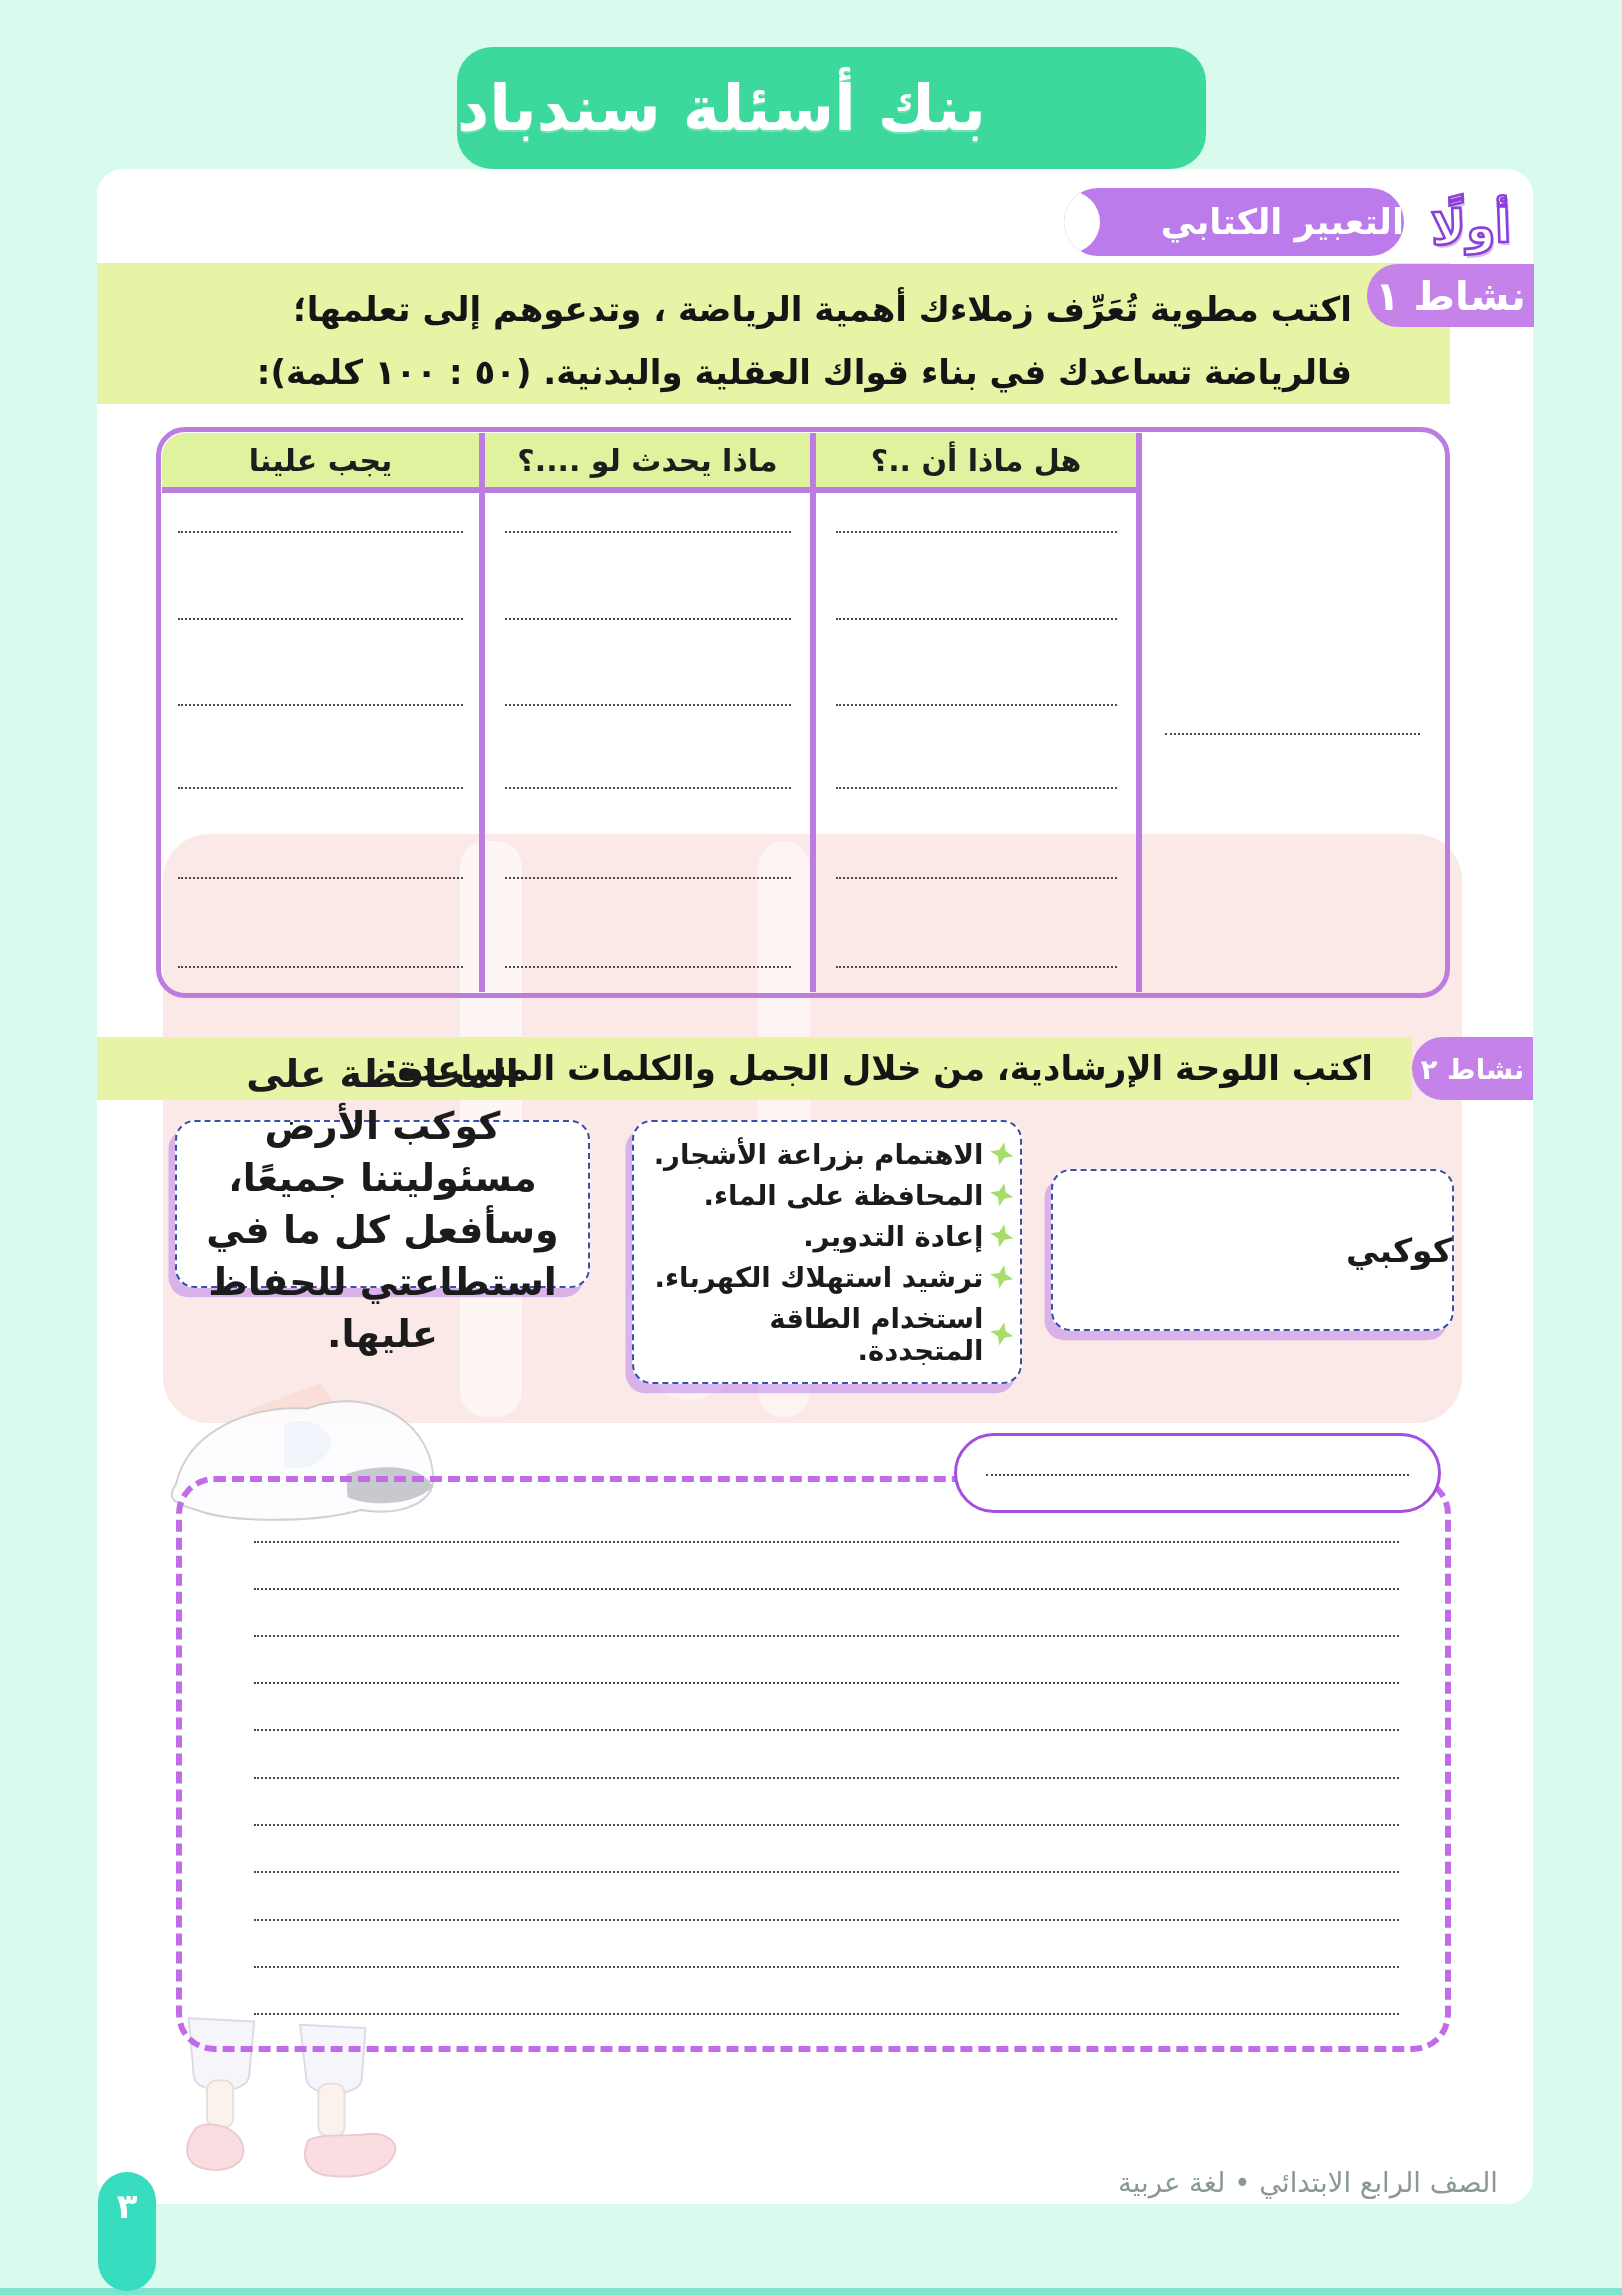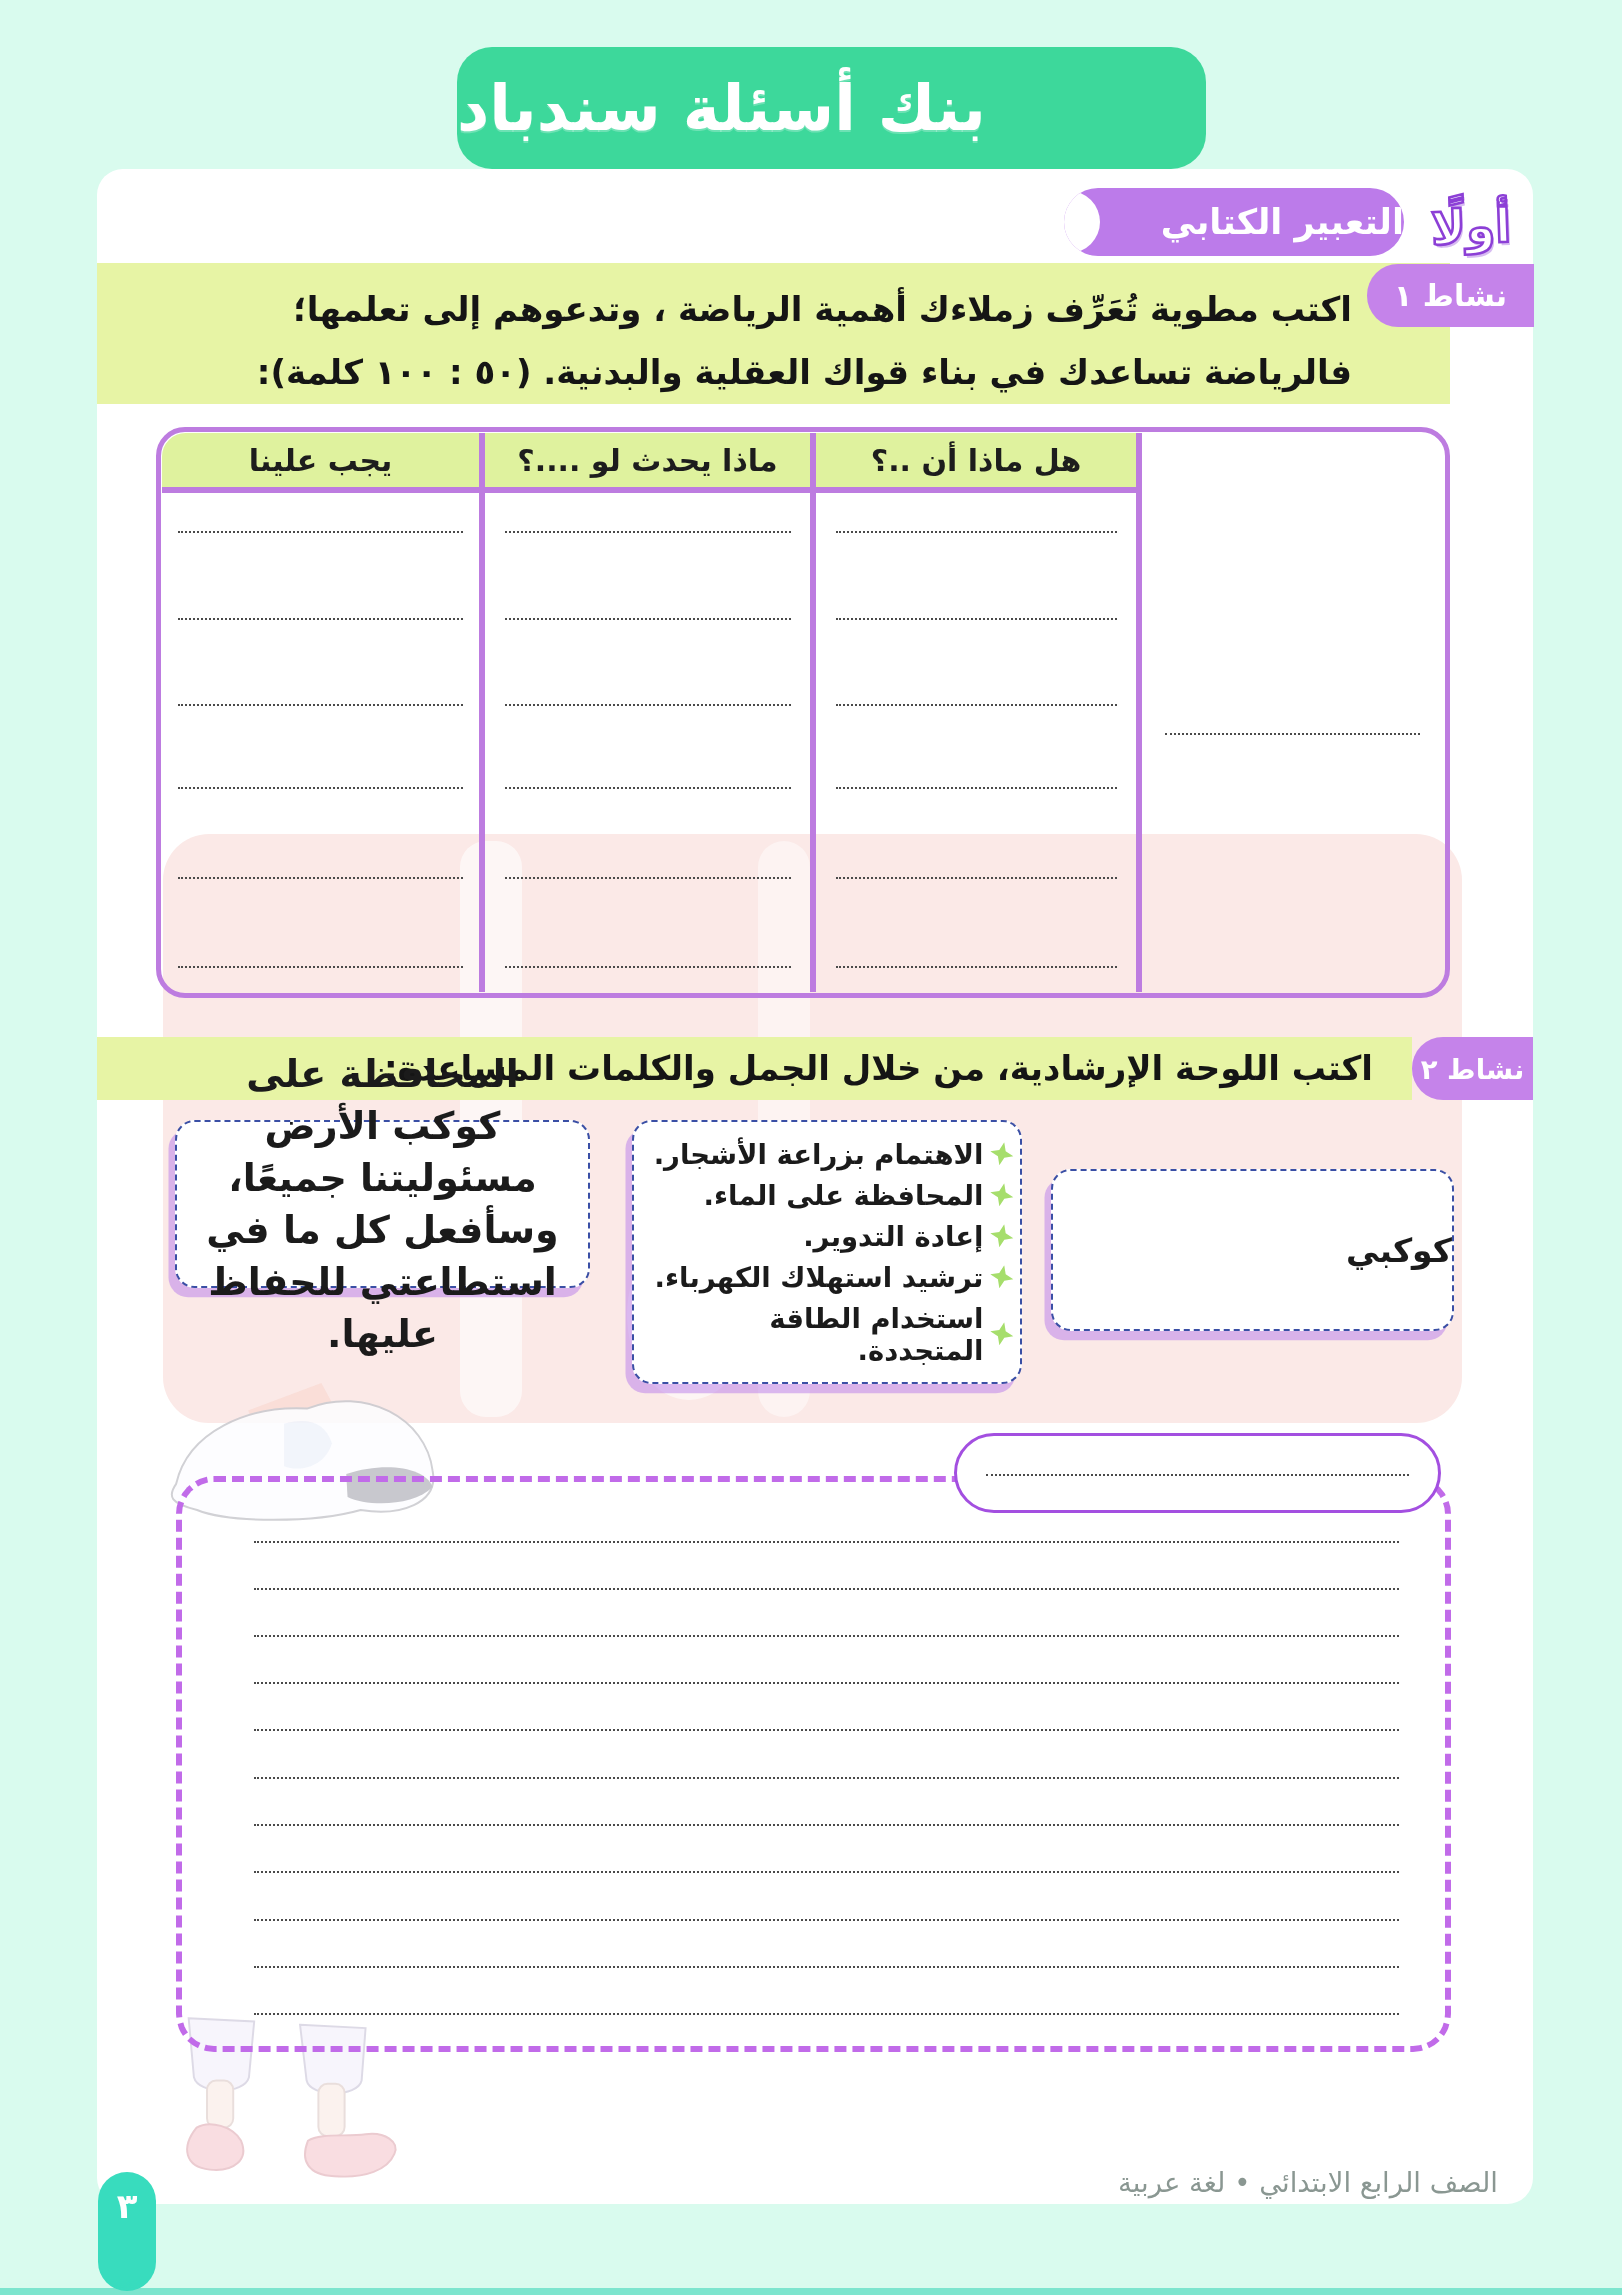--- a/index.html
+++ b/index.html
@@ -44,21 +44,21 @@
     transform:rotate(-2deg);
   }
   
   .strip{ background:#E7F4A5; z-index:2; display:flex; flex-direction:column; justify-content:center; }
   .strip1{ left:98px; top:263px; width:1353px; height:141px; padding:15px 98px 0 79px; box-sizing:border-box;}
   .strip2{ left:98px; top:1037px; width:1315px; height:63px; padding:0 39px 0 79px; box-sizing:border-box;}
   .strip .line{ font-size:34px; font-weight:bold; line-height:63px; text-align:right; color:#151515;}
   .act-badge{ background:#C583EA; color:#fff; font-weight:bold; z-index:3;
     display:flex; align-items:center; justify-content:center;
     border-radius:31px 0 0 31px; }
-  .act-badge1{ left:1368px; top:264px; width:167px; height:63px; font-size:30px;}
+  .act-badge1{ left:1368px; top:264px; width:167px; height:63px; font-size:40px;}
   .act-badge2{ left:1413px; top:1037px; width:121px; height:63px; font-size:27.5px;}
   
   .tbl-frame{ left:157px; top:427px; width:1294px; height:571px; z-index:2;
     border:5.9px solid #BD7CE0; border-radius:29px; box-sizing:border-box; background:transparent;}
   .tbl-vline{ width:5.9px; top:433px; height:559px; background:#BD7CE0; z-index:2;}
   .tbl-head-bg{ left:163px; top:433px; width:980px; height:54px; background:#DFF29E;
     border-top-left-radius:23.6px; z-index:2;}
   .tbl-head-underline{ left:163px; top:487px; width:980px; height:5.9px; background:#BD7CE0; z-index:2;}
   .tbl-head{ top:433px; height:54px; z-index:3; display:flex; align-items:center; justify-content:center;
     font-size:30px; font-weight:bold; color:#1d1d1d;}

